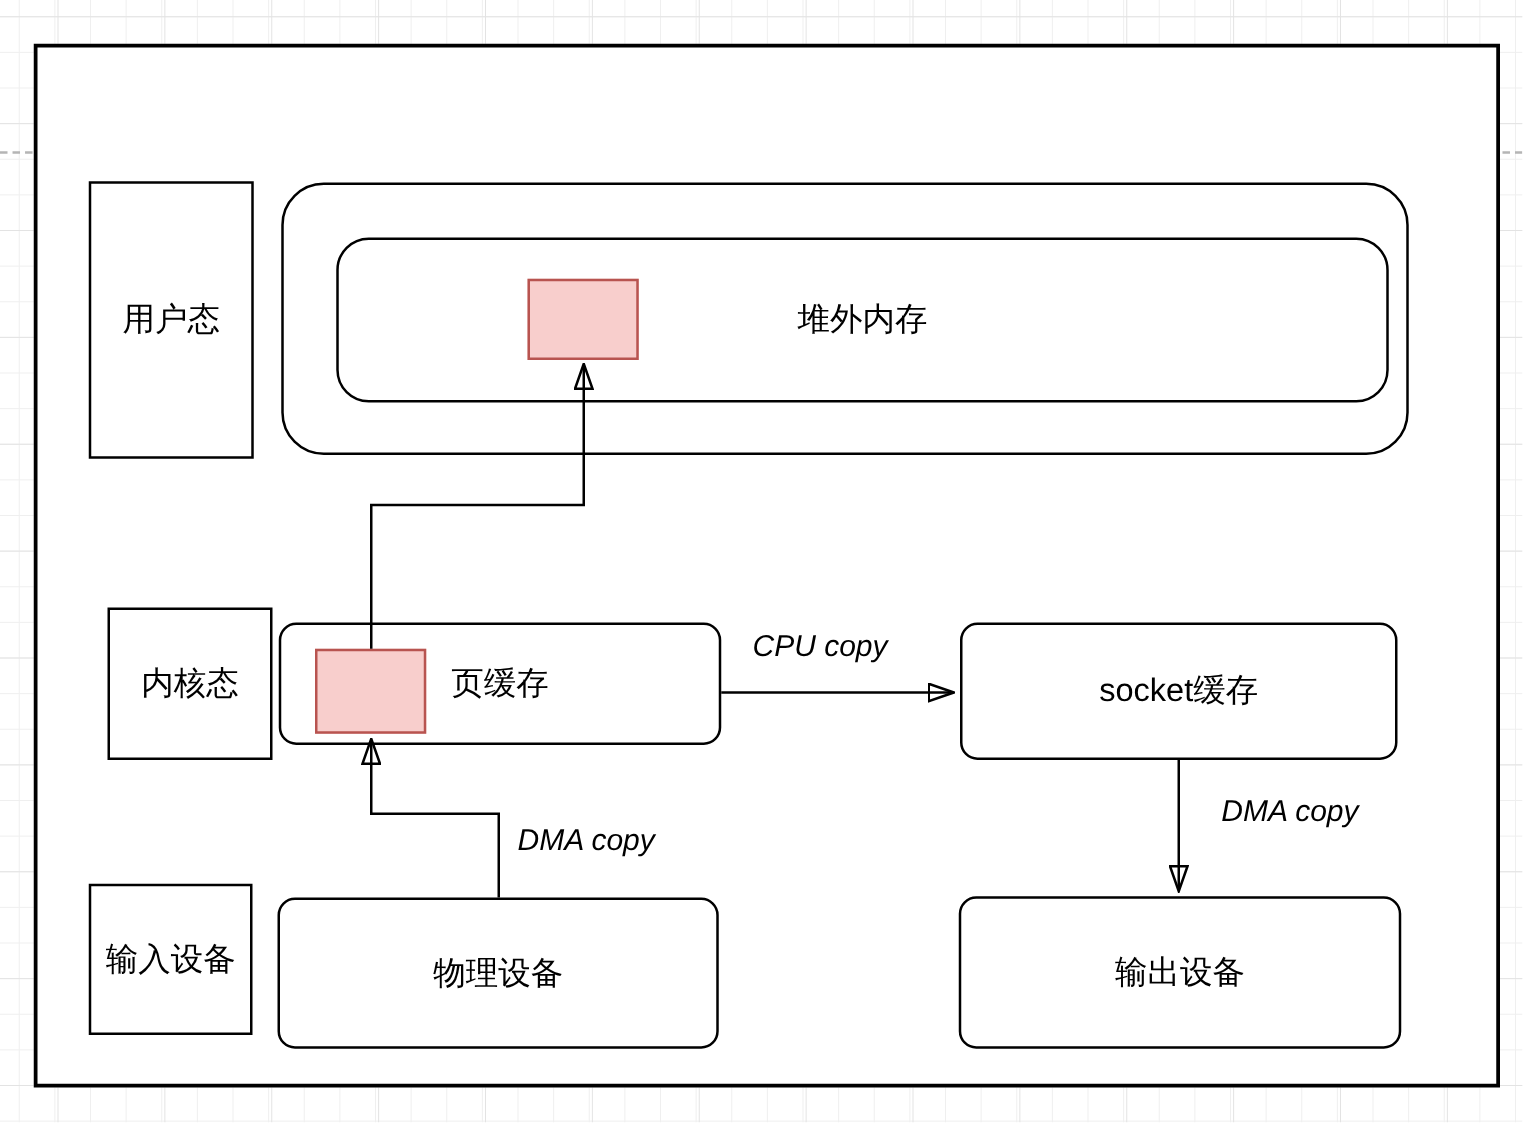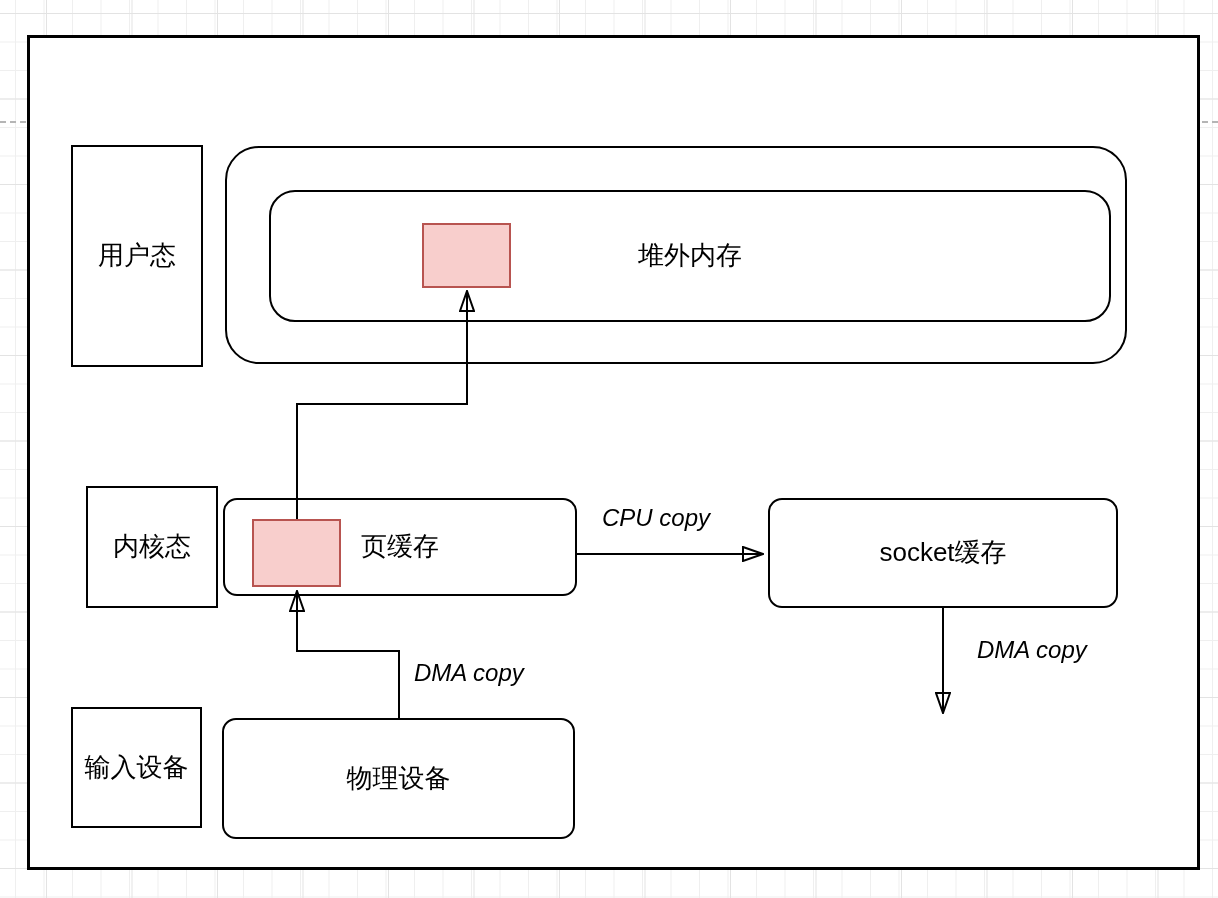--- a/index.html
+++ b/index.html
@@ -68,20 +68,23 @@
     <span>页缓存</span>
   </div>
   <div class="abs hblock hblock-kernel"></div>
   <div class="abs shape rounded socket">
     <span>socket缓存</span>
   </div>
 
   <div class="abs shape rounded input-dev">
     <span>物理设备</span>
   </div>
+  <div class="abs shape rounded output-dev">
+    <span>输出设备</span>
+  </div>
 
   <svg id="wires" class="abs" xmlns="http://www.w3.org/2000/svg" width="1218" height="898" viewBox="0 0 1218 898">
     <defs>
       <marker id="ah" markerUnits="userSpaceOnUse" markerWidth="22" markerHeight="16" refX="20" refY="8" orient="auto">
         <path d="M1 1 L21 8 L1 15 Z" fill="#000" stroke="none"></path>
       </marker>
     </defs>
     <g>
       <path d="M297 519 L297 404 L467 404 L467 292" marker-end="url(#ah)"></path>
     </g>

